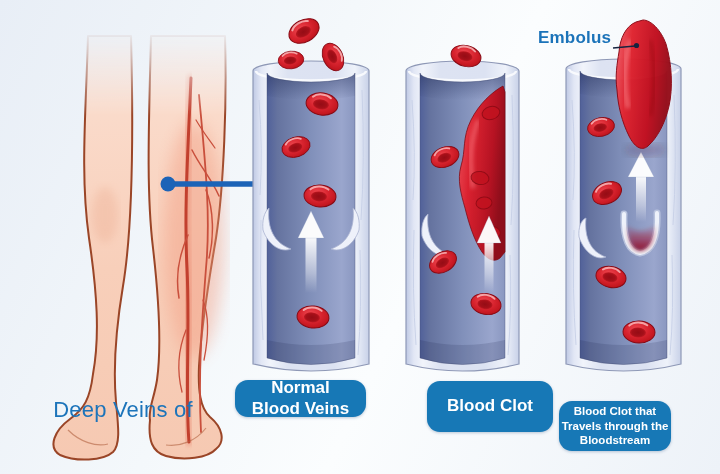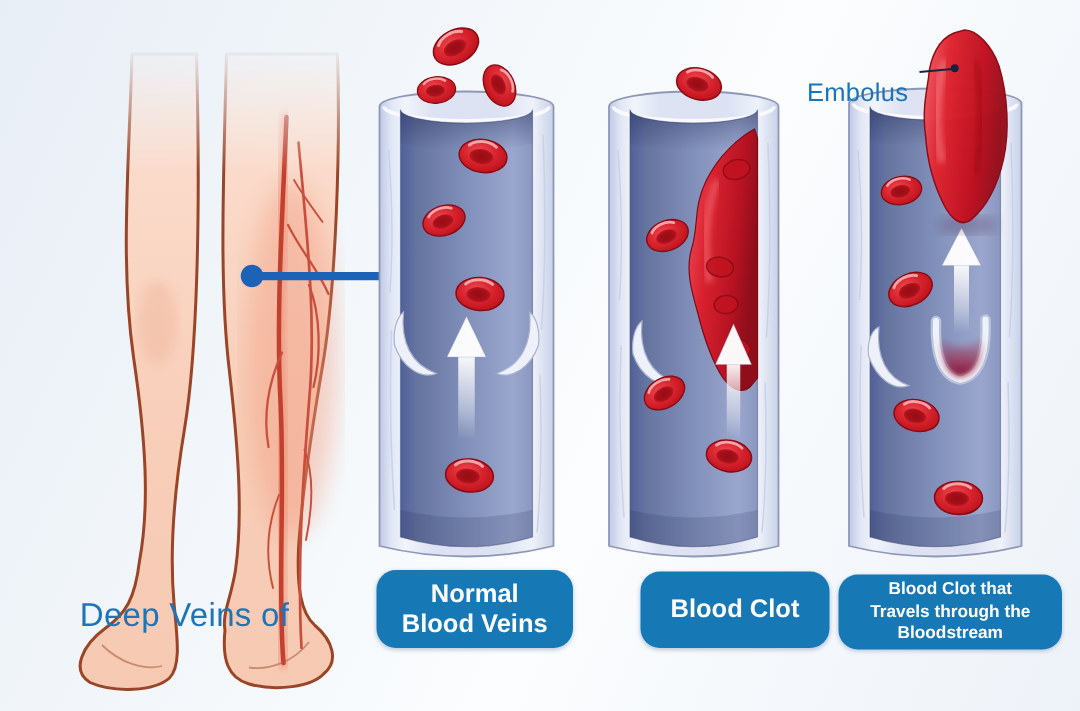--- a/index.html
+++ b/index.html
@@ -11,26 +11,26 @@
   svg.art { position:absolute; left:0; top:0; }
   .caption {
     position:absolute; left:28px; top:397px; width:190px; text-align:center;
     color:#1c74ba; font-size:22px; font-weight:400; line-height:1.22; letter-spacing:.2px;
   }
   .badge {
     position:absolute; background:#1778b6; color:#ffffff; border-radius:13px;
     display:flex; flex-direction:column; align-items:center; justify-content:center;
     text-align:center; font-weight:700; box-shadow:0 1px 3px rgba(30,70,120,.28);
   }
-  .badge1 { left:251px; top:380px; width:131px; height:52px; font-size:17px; line-height:1.18; }
+  .badge1 { left:235px; top:380px; width:131px; height:37px; font-size:17px; line-height:1.18; }
   .badge2 { left:427px; top:381px; width:126px; height:51px; font-size:17px; line-height:1.18; }
-  .badge3 { left:559px; top:383px; width:149px; height:50px; font-size:11.5px; line-height:1.25; }
+  .badge3 { left:559px; top:401px; width:112px; height:50px; font-size:11.5px; line-height:1.25; }
   .embolus-label {
-    position:absolute; left:538px; top:52px; color:#1b73b9;
-    font-size:17px; font-weight:400; letter-spacing:.2px;
+    position:absolute; left:538px; top:28px; color:#1b73b9;
+    font-size:17px; font-weight:700; letter-spacing:.2px;
   }
   .line { display:block; }
 </style>
 </head>
 <body>
 
 <div class="stage">
 
 <svg class="art" width="720" height="474" viewBox="0 0 720 474">
   <defs>

